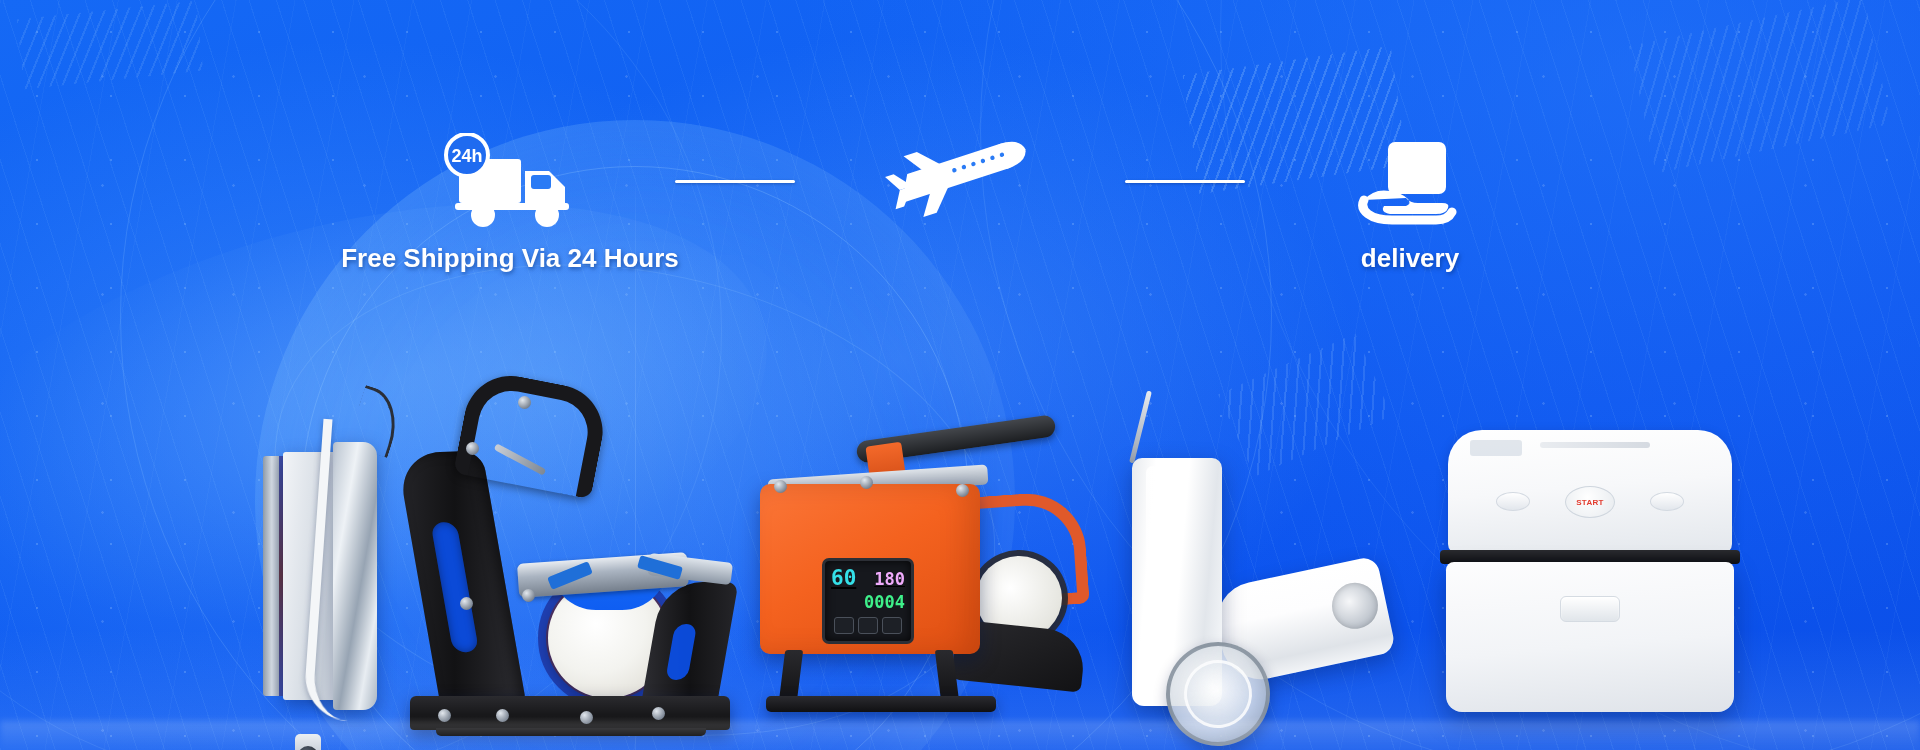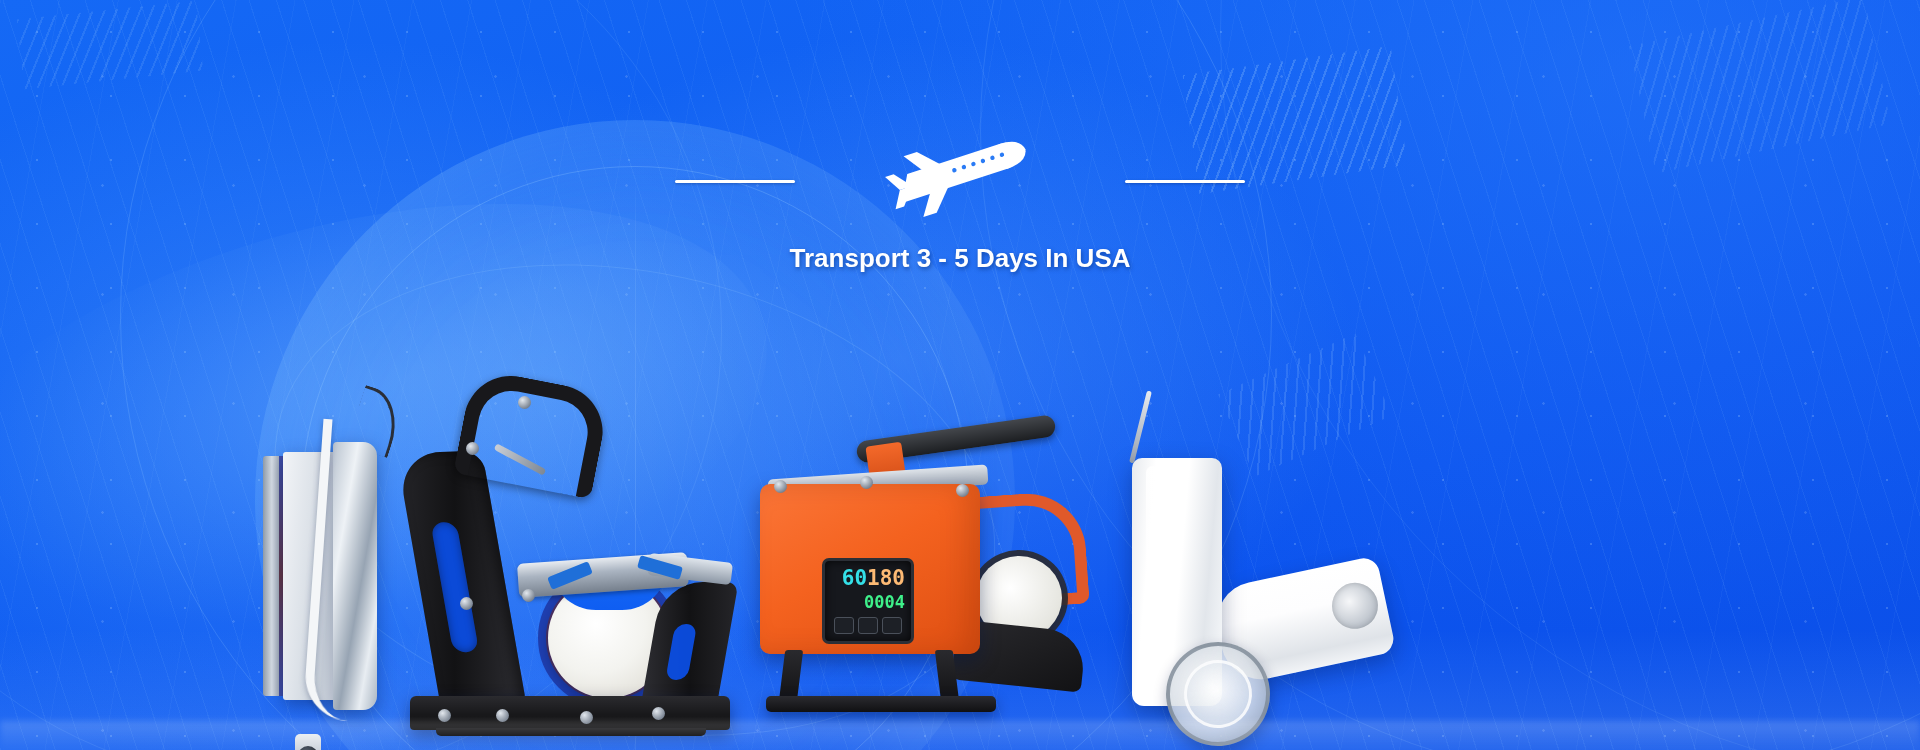--- a/index.html
+++ b/index.html
@@ -269,23 +269,23 @@
     background:linear-gradient(180deg,#dfe4ea,#9aa4b1);border-radius:5px;
     transform:rotate(-4deg);
   }
   .op-screen{
     position:absolute;left:62px;top:130px;width:92px;height:86px;
     background:#16181d;border-radius:7px;border:3px solid #2c2f36;
     box-shadow:inset 0 0 10px rgba(0,0,0,.8);
     display:flex;flex-direction:column;justify-content:center;
     padding:4px 6px;box-sizing:border-box;
   }
-  .op-row{display:flex;justify-content:flex-end;align-items:baseline;}
+  .op-row{display:flex;justify-content:space-between;align-items:baseline;text-decoration:underline;}
   .op-temp{color:#34e0e8;font-family:"DejaVu Sans Mono",monospace;font-size:21px;font-weight:bold;line-height:1;}
-  .op-set{color:#fdba74;font-family:"DejaVu Sans Mono",monospace;font-size:21px;font-weight:bold;line-height:1;}
+  .op-set{color:#f0abfc;font-family:"DejaVu Sans Mono",monospace;font-size:17px;font-weight:bold;line-height:1;}
   .op-timer{color:#3ef08a;font-family:"DejaVu Sans Mono",monospace;font-size:17px;font-weight:bold;text-align:right;line-height:1;margin-top:5px;}
   .op-btns{display:flex;gap:4px;margin-top:6px;justify-content:center;}
   .op-btn{width:18px;height:15px;border:1px solid #4a505a;border-radius:3px;background:#1d2026;}
   .op-leg{
     position:absolute;width:18px;background:linear-gradient(180deg,#2a2a2e,#111113);
     border-radius:3px;
   }
   .op-leg.l1{left:22px;top:222px;height:52px;transform:skewX(-7deg);}
   .op-leg.l2{left:178px;top:222px;height:52px;transform:skewX(7deg);}
   .op-foot{
@@ -431,20 +431,40 @@
   <div class="arc a4"></div>
   <div class="hatch h1"></div>
   <div class="hatch h2"></div>
   <div class="hatch h3"></div>
   <div class="hatch h4"></div>
   <div class="floor"></div>
 
 
   <div class="features">
 
+    <div class="feature">
+      <div class="icon-wrap">
+        <svg class="ic" width="150" height="96" viewBox="0 0 150 96" aria-hidden="true">
+
+          <rect x="24" y="26" width="62" height="44" rx="3" fill="#ffffff"></rect>
+
+          <path d="M90 38 h24 l16 16 v16 h-40 z" fill="#ffffff"></path>
+          <rect x="96" y="42" width="20" height="14" rx="3" fill="#2a7bf5"></rect>
+
+          <rect x="20" y="70" width="114" height="7" rx="3" fill="#ffffff"></rect>
+
+          <circle cx="48" cy="82" r="12" fill="#ffffff"></circle>
+          <circle cx="112" cy="82" r="12" fill="#ffffff"></circle>
+
+          <circle cx="32" cy="22" r="21" fill="#1f6bf0" stroke="#ffffff" stroke-width="4"></circle>
+          <text x="32" y="29" text-anchor="middle" fill="#ffffff" font-family="Liberation Sans, sans-serif" font-size="18" font-weight="bold">24h</text>
+        </svg>
+      </div>
+      <div class="caption">Free Shipping Via 24 Hours</div>
+    </div>
 
     <div class="connector"></div>
 
     <div class="feature">
       <div class="icon-wrap">
         <svg class="ic" width="152" height="86" viewBox="0 0 152 86" aria-hidden="true">
           <g transform="rotate(-18 76 43)">
             <path d="M14 46 h110 a16 13 0 0 0 0 -26 h-96 z" fill="#ffffff"></path>
             <path d="M124 20 q22 0 24 13 q-2 13 -24 13 z" fill="#ffffff"></path>
             <path d="M52 33 L30 2 h14 l30 31 z" fill="#ffffff"></path>
@@ -455,25 +475,35 @@
               <circle cx="74" cy="31" r="2.2"></circle>
                 <circle cx="84" cy="31" r="2.2"></circle>
               <circle cx="94" cy="31" r="2.2"></circle>
                 <circle cx="104" cy="31" r="2.2"></circle>
               <circle cx="114" cy="31" r="2.2"></circle>
                 <circle cx="124" cy="31" r="2.2"></circle>
             </g>
           </g>
         </svg>
       </div>
-      <div class="caption">Transport 3 - 5 Days In USA</div>
     </div>
 
     <div class="connector"></div>
 
+    <div class="feature delivery">
+      <div class="icon-wrap">
+        <svg class="ic" width="104" height="90" viewBox="0 0 104 90" aria-hidden="true">
+          <rect x="30" y="6" width="58" height="52" rx="7" fill="#ffffff"></rect>
+          <path d="M6 64 q10 -12 26 -9 q12 2 18 8 q4 5 -2 7 h-22 q-4 6 6 8 h46 q10 0 12 -6
+                   q2 -5 -6 -5 h-24 q-8 0 -12 -5" fill="#ffffff"></path>
+          <path d="M6 64 q-4 8 4 14 q8 6 24 6 h44 q12 0 16 -8" fill="none" stroke="#ffffff" stroke-width="9" stroke-linecap="round"></path>
+        </svg>
+      </div>
+      <div class="caption">delivery</div>
+    </div>
 
   </div>
 
 
   <div class="products">
 
     <div class="product p-element">
       <div class="he-wire"></div>
       <div class="he-edge"></div>
       <div class="he-strip"></div>
@@ -537,17 +567,32 @@
 
     <div class="product p-tumblers">
       <div class="tum-straw"></div>
       <div class="tum-lying">
           <div class="tum-cap"></div>
         </div>
       <div class="tum-up"></div>
       <div class="tum-lidring"></div>
     </div>
 
+    <div class="product p-cooker">
+      <div class="ck-lid">
+        <div class="ck-label"></div>
+        <div class="ck-vent"></div>
+        <div class="ck-btn left"></div>
+        <div class="ck-start">
+          <span class="ck-start-label">START</span>
+        </div>
+        <div class="ck-btn right"></div>
+      </div>
+      <div class="ck-seam"></div>
+      <div class="ck-body">
+          <div class="ck-latch"></div>
+        </div>
+    </div>
 
     <div class="reflect"></div>
   </div>
 
 </div>
 
 </body></html>

